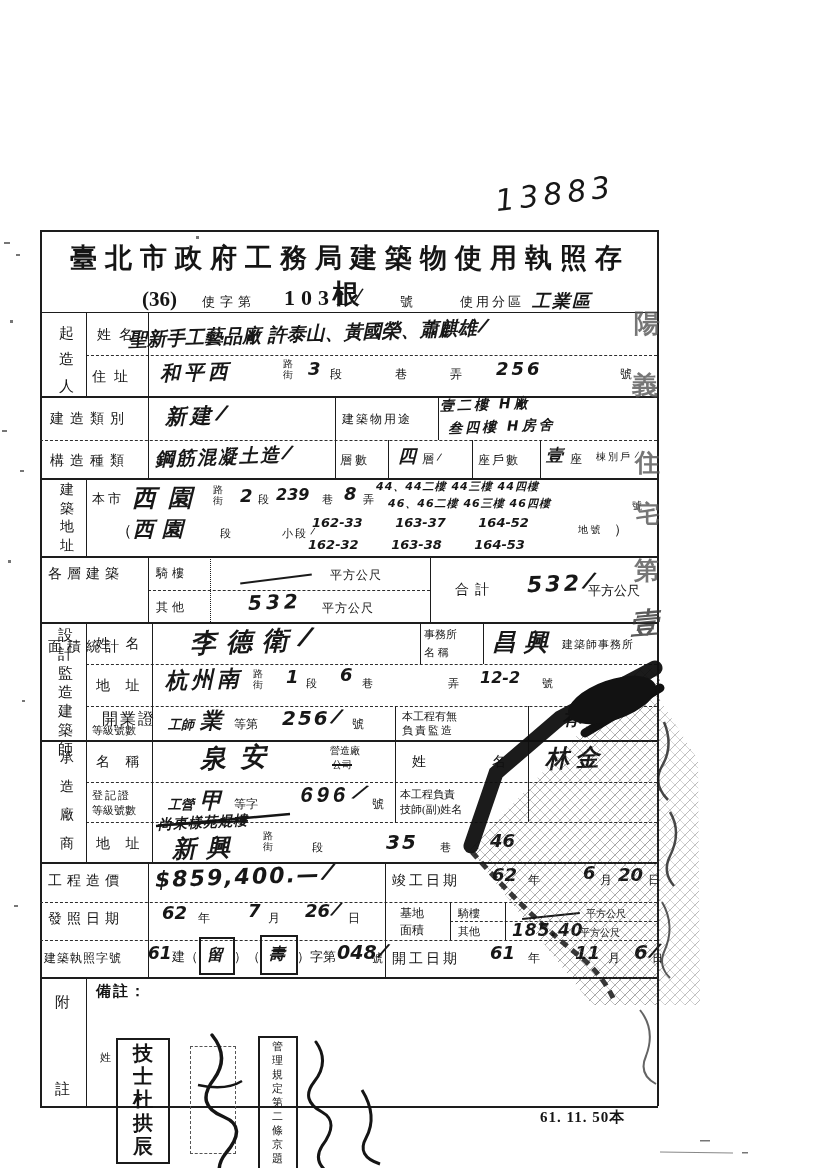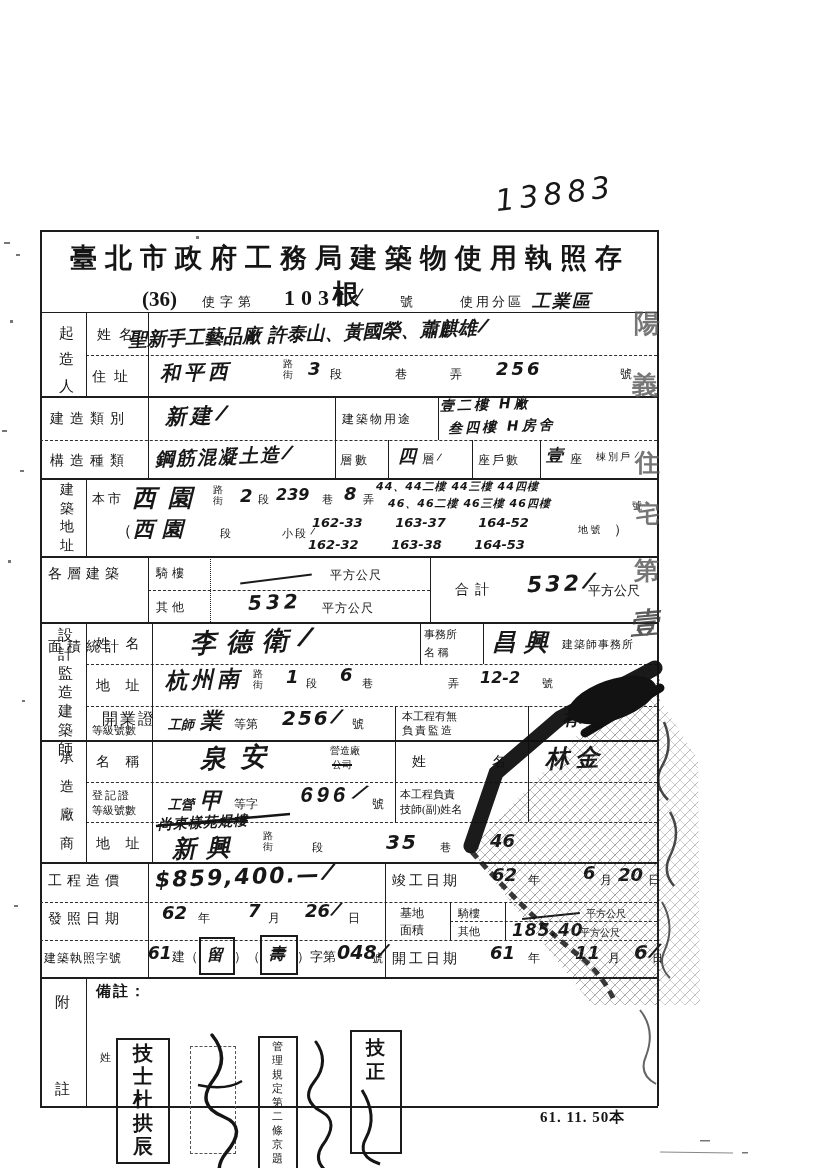--- a/index.html
+++ b/index.html
@@ -257,23 +257,20 @@
   <div class="abs" style="left:96px;top:982px;font-size:15px;font-weight:700;letter-spacing:2px;">備註：</div>
   <div class="abs" style="left:100px;top:1050px;font-size:11px;">姓</div>
 
   <div class="sbox" style="left:116px;top:1038px;width:50px;height:122px;">
     <div class="abs vtext" style="left:13px;top:2px;width:22px;font-size:20px;font-weight:700;line-height:1.16;">技士杜拱辰</div>
   </div>
   <div class="dashbox" style="left:190px;top:1046px;width:44px;height:106px;"></div>
   <div class="sbox thin" style="left:258px;top:1036px;width:36px;height:130px;">
     <div class="abs vtext" style="left:10px;top:2px;width:13px;font-size:11px;line-height:1.27;">管理規定第二條京題</div>
   </div>
-  <div class="sbox" style="left:350px;top:1030px;width:48px;height:120px;">
-    <div class="abs vtext" style="left:13px;top:4px;width:20px;font-size:19px;font-weight:700;line-height:1.25;">技正</div>
-  </div>
 
   <div class="abs" style="left:540px;top:1108px;font-size:15px;font-weight:700;letter-spacing:1px;">61. 11. 50本</div>
 
   <div class="abs bleed" style="left:634px;top:306px;font-size:26px;">陽</div>
   <div class="abs bleed" style="left:632px;top:368px;font-size:26px;">義</div>
   <div class="abs bleed" style="left:635px;top:446px;font-size:25px;">住</div>
   <div class="abs bleed" style="left:636px;top:498px;font-size:24px;">宅</div>
   <div class="abs bleed" style="left:634px;top:554px;font-size:25px;">第</div>
   <div class="abs bleed hand" style="left:630px;top:604px;font-size:29px;color:#333;transform:rotate(-5deg);">壹</div>
 

